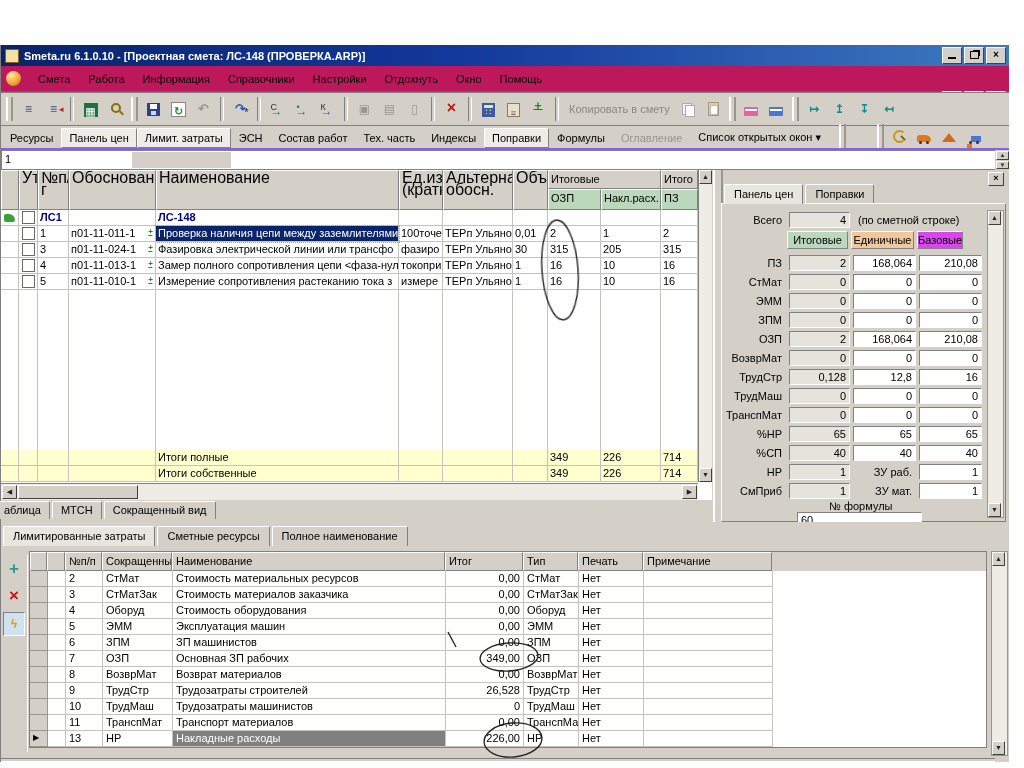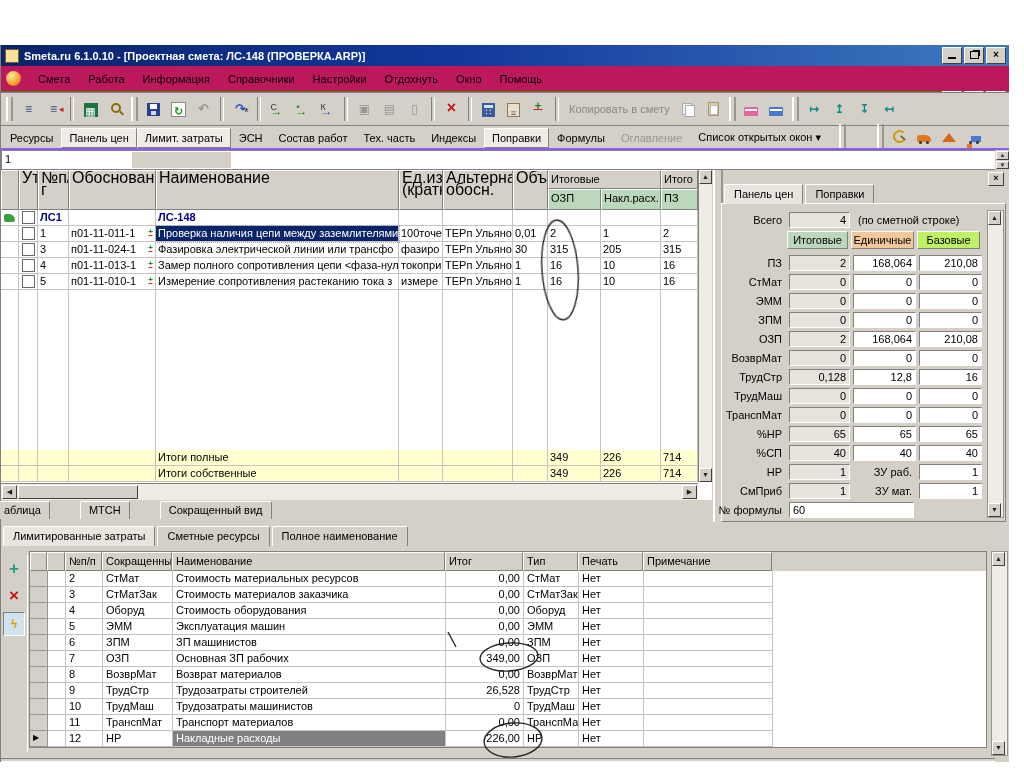--- a/index.html
+++ b/index.html
@@ -148,27 +148,27 @@
   .plabel{width:70px;text-align:right;padding-right:7px;flex:none;}
   .pcell{box-sizing:border-box;height:16px;border:1px solid;border-color:#808080 #fff #fff #808080;padding:0 3px;text-align:right;line-height:14px;flex:none;overflow:hidden;}
   .pc1{width:61px;margin-right:3px;background:#e6e3dc;}
   .pc2{width:63px;margin-right:3px;background:#fff;}
   .pc3{width:63px;background:#fff;}
   .pnote{margin-left:5px;white-space:nowrap;}
   .pheads{position:absolute;left:0;top:61px;width:100%;display:flex;}
   .phead{box-sizing:border-box;height:18px;border:1px solid;border-color:#fff #808080 #808080 #fff;text-align:center;line-height:16px;flex:none;overflow:hidden;}
   .ph1{width:61px;margin-left:75px;margin-right:3px;background:#bcd8bc;}
   .ph2{width:63px;margin-right:3px;background:#f0c89c;}
-  .ph3{width:63px;background:#bef264;}
+  .ph3{width:46px;background:#d946ef;}
   .prows{position:absolute;left:0;top:83px;width:100%;}
   .prow{display:flex;align-items:center;height:19px;}
   .prow .mid{display:none;}
   .prow.special .pc2{border-color:transparent;background:transparent;}
   .prow.special .mid{display:inline;}
-  .pformula{display:flex;align-items:center;height:19px;}
+  .pformula{display:flex;align-items:center;height:19px;flex-direction:column;}
   .pformula .pcell{text-align:left;background:#fff;}
   .pvscroll{position:absolute;right:6px;top:40px;width:15px;bottom:4px;background:#efece6;border:1px solid #9a968c;}
   
   .bottomsec{position:absolute;left:0;top:477px;width:100%;height:240px;background:#d4d0c8;}
   .btabs{position:absolute;left:2px;top:4px;display:flex;}
   .btab{padding:3px 9px 2px;background:#d4d0c8;border:1px solid #808080;border-top-color:#fff;border-left-color:#fff;border-bottom:none;border-radius:2px 2px 0 0;margin-right:2px;white-space:nowrap;}
   .btab.active{background:#e8e5de;padding-bottom:4px;}
   .ltoolbar{position:absolute;left:2px;top:33px;width:24px;bottom:10px;border-right:1px solid #fff;}
   .lbtn{width:22px;height:24px;margin:3px 0;display:flex;align-items:center;justify-content:center;}
   .lbtn.pressed{background:#cfe2f0;border:1px solid;border-color:#808080 #fff #fff #808080;box-sizing:border-box;}
@@ -532,21 +532,21 @@
       <div class="mg-vscroll">
         <span class="sbtn" style="top:0;">▲</span>
         <span class="sbtn" style="bottom:0;">▼</span>
       </div>
       <div class="mg-hscroll">
         <span class="hbtn" style="left:1px;">◀</span>
         <span class="hthumb"></span>
         <span class="hbtn" style="right:1px;">▶</span>
       </div>
       <div class="mg-tabs">
-        <span style="display:flex;gap:28px;">
+        <span style="display:flex;">
 
         <span class="gtab first">аблица</span>
               <span class="gtab">МТСН</span>
               <span class="gtab">Сокращенный вид</span>
             </span>
       </div>
     </div>
 
     <div class="panel">
       <div class="splitter"></div>
@@ -830,21 +830,21 @@
             <div class="bgd bgc4 cell-bname">Транспорт материалов</div>
             <div class="bgd bgc5 num-right">0,00</div>
             <div class="bgd bgc6">ТранспМат</div>
             <div class="bgd bgc7">Нет</div>
             <div class="bgd bgc8"></div>
           </div>
 
           <div class="bg-row sel">
             <div class="bgsel bgc0 mark"></div>
             <div class="bgd bgc1"></div>
-            <div class="bgd bgc2">12</div>
+            <div class="bgd bgc2">13</div>
             <div class="bgd bgc3">НР</div>
             <div class="bgd bgc4 cell-bname">Накладные расходы</div>
             <div class="bgd bgc5 num-right">226,00</div>
             <div class="bgd bgc6">НР</div>
             <div class="bgd bgc7">Нет</div>
             <div class="bgd bgc8"></div>
           </div>
         </div>
     </div>
 

